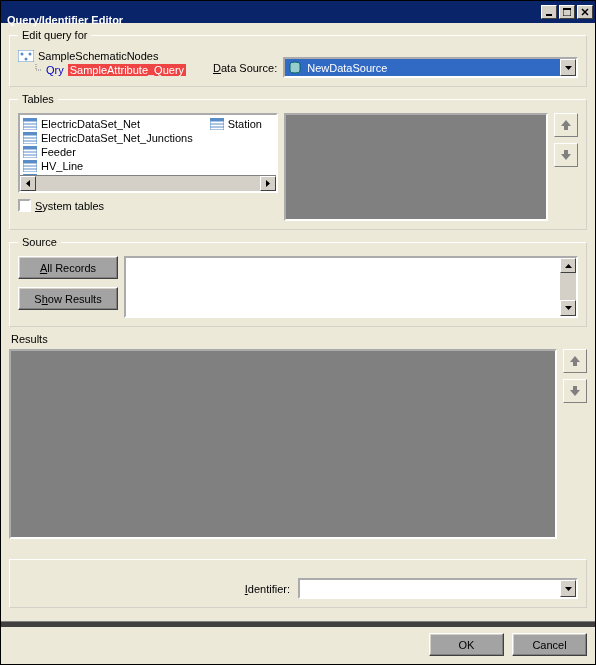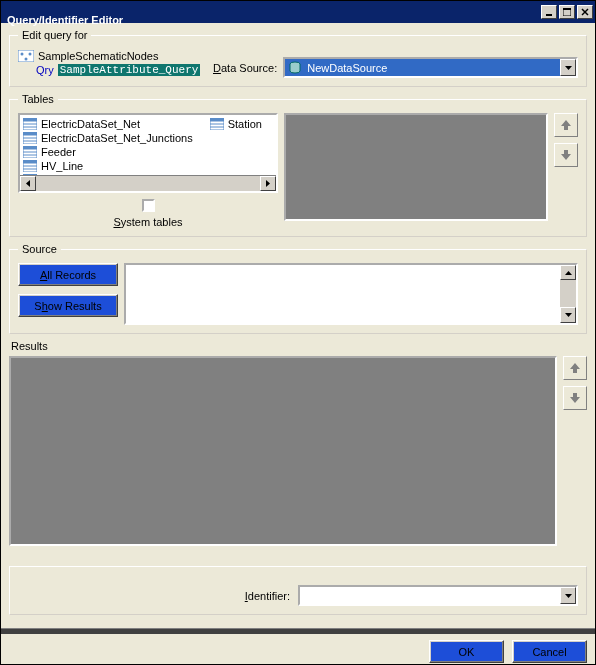--- a/index.html
+++ b/index.html
@@ -7,39 +7,39 @@
 .window { width: 596px; height: 665px; background: #ECE9D8; border: 1px solid #000; position: relative; }
 .titlebar { height: 22px; background: linear-gradient(to bottom, #0A246A 0%, #0A246A 50%, #0A246A 100%); display: flex; align-items: center; justify-content: space-between; padding: 0 2px 0 6px; }
 .title { color: #fff; font-weight: bold; margin-top: 16px; }
 .winbtns { display: flex; gap: 2px; }
 .winbtn { width: 16px; height: 14px; background: #D4D0C8; border: 1px solid #fff; border-right-color: #404040; border-bottom-color: #404040; display: flex; align-items: center; justify-content: center; font-family: Arial; font-size: 9px; font-weight: bold; cursor: default; }
 .body { padding: 6px 8px 8px 8px; border-radius: 6px; }
 fieldset { border: 1px solid #D4D0C8; border-top: 1px groove #fff; border-left: 1px groove #fff; margin: 0 0 6px 0; padding: 8px; position: relative; }
 legend { padding: 0 4px; color: #000; }
 .tree { width: 180px; float: left; }
 .tree-row { display: flex; align-items: center; gap: 4px; padding: 1px 0; }
-.tree-row.sel { background: #0f766e; color: #fff; font-family: Liberation Mono, monospace; }
+.tree-row.sel { background: #ef4444; color: #fff; }
 .ds-row { margin-left: 195px; display: flex; align-items: center; gap: 6px; margin-top: 8px; }
 .ds-label { white-space: nowrap; }
 .dropdown { flex: 1; height: 21px; background: #fff; border: 2px inset #fff; display: flex; align-items: center; position: relative; }
 .dropdown-inner { flex: 1; background: #316AC5; color: #fff; height: 100%; display: flex; align-items: center; gap: 4px; padding: 0 2px; }
 .dd-arrow { width: 16px; height: 17px; background: #D4D0C8; border: 1px solid #fff; border-right-color: #404040; border-bottom-color: #404040; display: flex; align-items: center; justify-content: center; }
 .tables-area { display: flex; gap: 6px; }
 .tables-list { width: 260px; height: 80px; background: #fff; border: 2px inset #fff; overflow: hidden; position: relative; padding: 2px; display: flex; flex-wrap: wrap; flex-direction: column; align-content: flex-start; }
 .tbl-item { display: flex; align-items: center; gap: 4px; padding: 1px 16px 1px 1px; white-space: nowrap; }
 .hscroll { position: absolute; bottom: 0; left: 0; right: 0; height: 16px; background: #D4D0C8; border-top: 1px solid #808080; display: flex; justify-content: space-between; }
 .hsbtn { width: 16px; height: 15px; background: #D4D0C8; border: 1px solid #fff; border-right-color: #404040; border-bottom-color: #404040; display: flex; align-items: center; justify-content: center; font-size: 8px; }
 .tables-preview { flex: 1; height: 108px; background: #808080; border: 2px inset #fff; }
 .sidebtns { display: flex; flex-direction: column; gap: 6px; }
 .sq-btn { width: 24px; height: 24px; background: #ECE9D8; border: 1px solid #fff; border-right-color: #808080; border-bottom-color: #808080; display: flex; align-items: center; justify-content: center; }
-.checkbox-row { display: flex; align-items: center; gap: 4px; margin-top: 6px; flex-direction: column; }
+.checkbox-row { display: flex; align-items: center; gap: 4px; margin-top: 6px; }
 .chk { width: 13px; height: 13px; background: #fff; border: 2px inset #fff; }
 .query-row { display: flex; gap: 6px; align-items: stretch; }
 .qbtns { display: flex; flex-direction: column; gap: 8px; }
-.btn { height: 23px; padding: 0 10px; background: #1d4ed8; border: 1px solid #fff; border-right-color: #404040; border-bottom-color: #404040; box-shadow: inset -1px -1px 0 #808080, inset 1px 1px 0 #D4D0C8; display: flex; align-items: center; justify-content: center; cursor: default; white-space: nowrap; }
+.btn { height: 23px; padding: 0 10px; background: #a3a3a3; border: 1px solid #fff; border-right-color: #404040; border-bottom-color: #404040; box-shadow: inset -1px -1px 0 #808080, inset 1px 1px 0 #D4D0C8; display: flex; align-items: center; justify-content: center; cursor: default; white-space: nowrap; }
 .query-text { flex: 1; height: 62px; background: #fff; border: 2px inset #fff; position: relative; }
 .vscroll { position: absolute; right: 0; top: 0; bottom: 0; width: 16px; background: #D4D0C8; display: flex; flex-direction: column; justify-content: space-between; }
 .results-label { margin: 4px 2px; }
 .results-area { display: flex; gap: 6px; }
 .results-box { flex: 1; height: 190px; background: #808080; border: 2px inset #fff; }
 .ident-row { display: flex; align-items: center; gap: 8px; margin-top: 10px; justify-content: flex-end; }
 .ident-dd { width: 280px; height: 21px; background: #fff; border: 2px inset #fff; display: flex; }
 .ident-dd .spacer { flex: 1; }
 .footer { display: flex; justify-content: flex-end; gap: 8px; padding: 6px 8px; border-top: 5px solid #404040; box-shadow: 0 -1px 0 #808080; }
 .ftbtn { width: 75px; }

